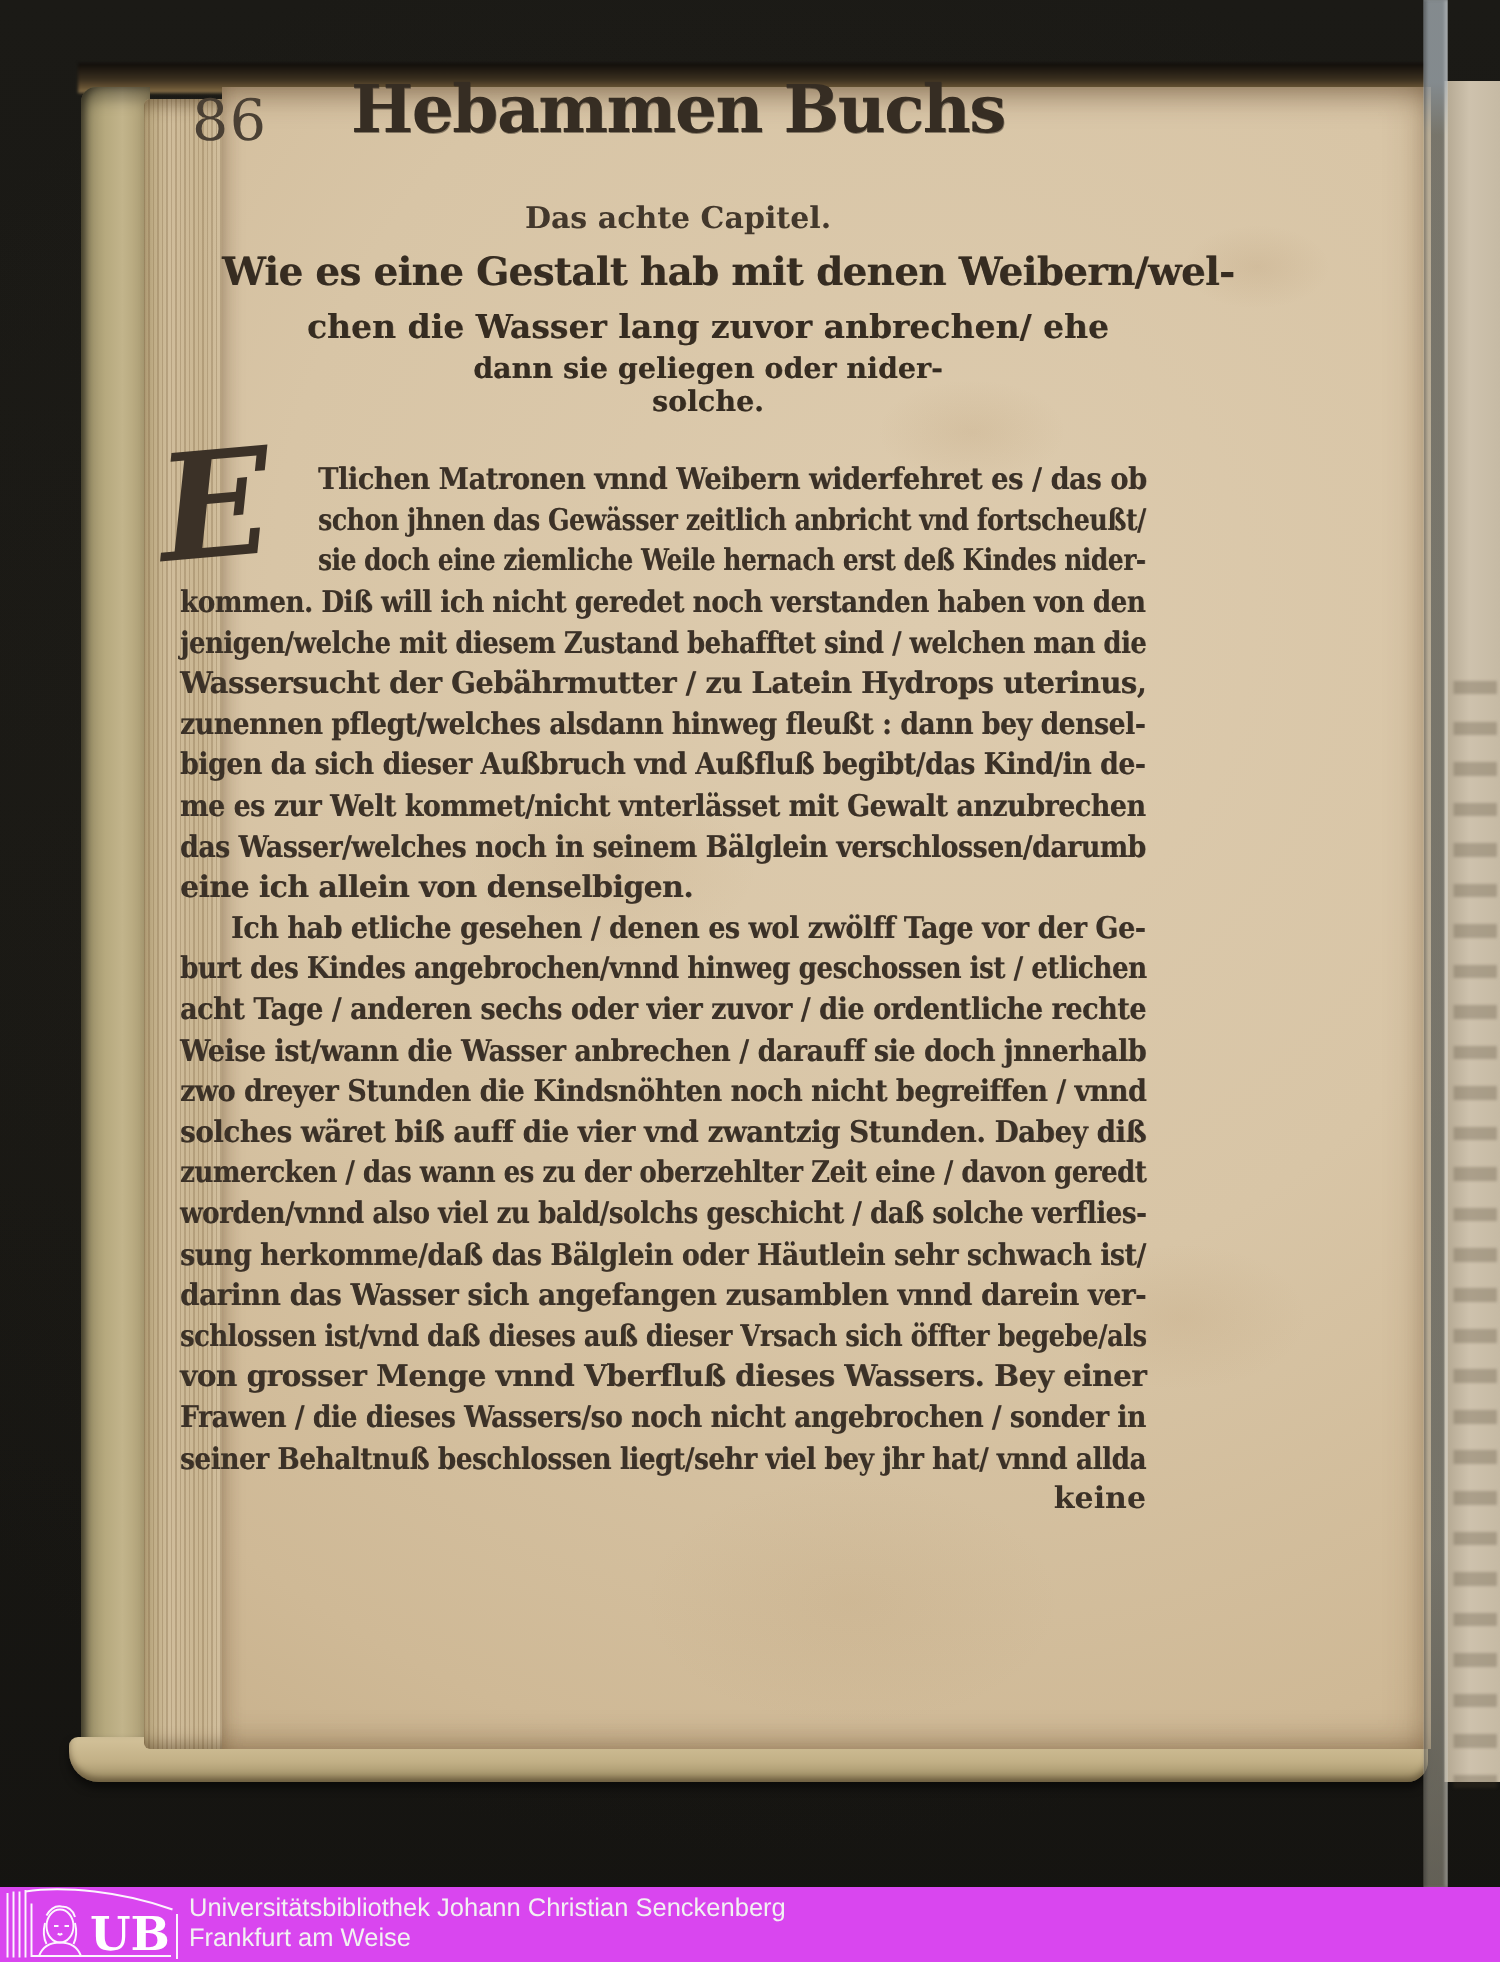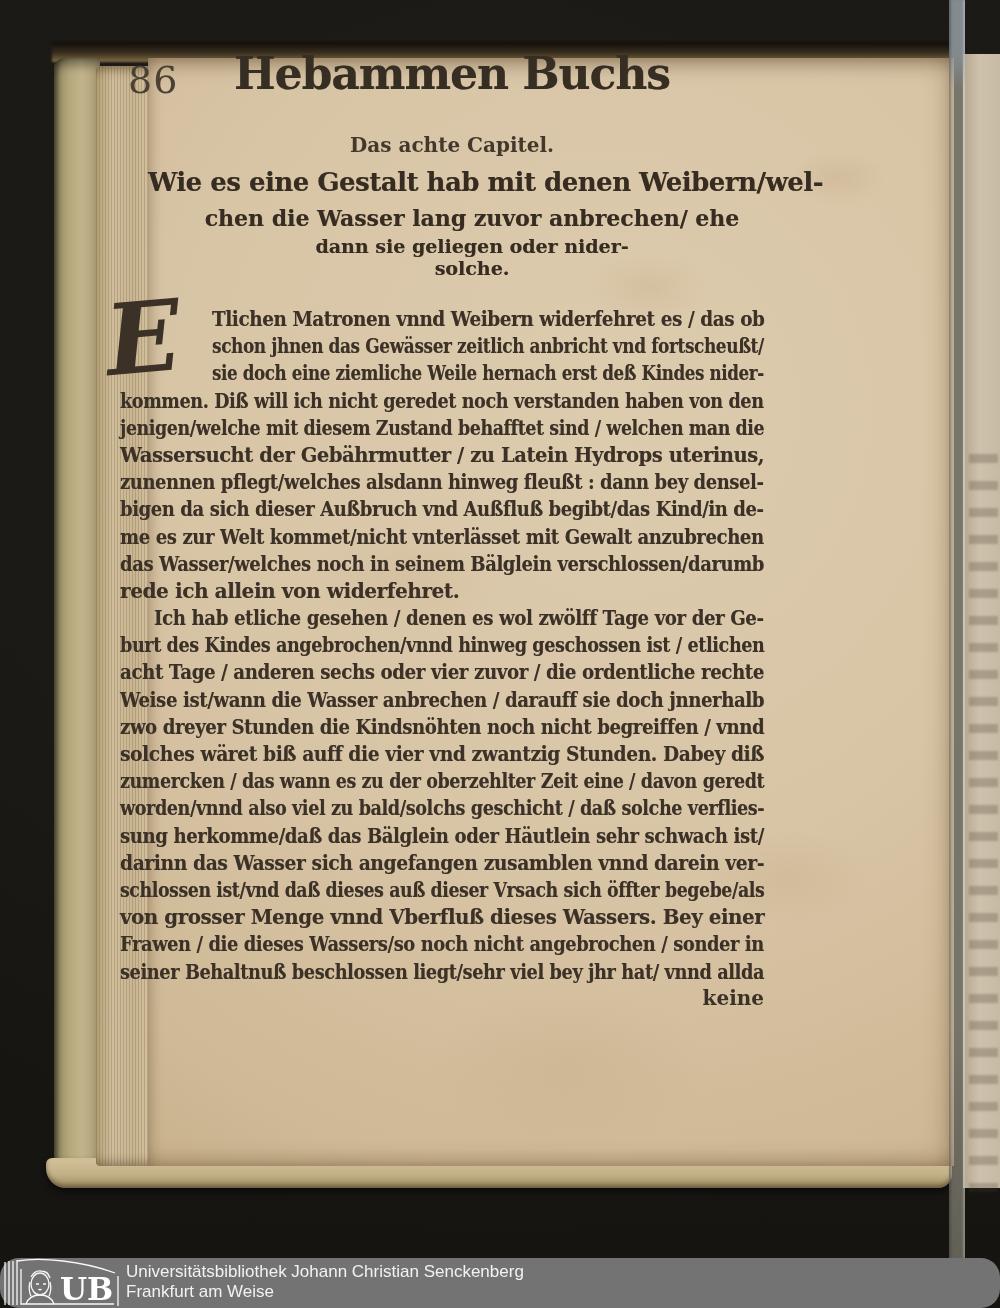--- a/index.html
+++ b/index.html
@@ -111,22 +111,21 @@
   .bline span{display:inline-block;transform-origin:0 60%;white-space:nowrap;}
   .ind3{padding-left:92px;}
   .ind1{padding-left:34px;}
   .catchword{
     position:absolute;left:120px;top:986px;width:644px;text-align:right;
     font-size:20px;font-weight:bold;color:#3b3127;
   }
   
   .banner{
     position:absolute;left:0;top:1258px;width:1000px;height:50px;z-index:10;
-    background:#737373;
-    border-radius:19px;
+    background:#d946ef;
   }
   .banner-logo{position:absolute;left:2px;top:0;width:120px;height:50px;}
   .banner-text{
     position:absolute;left:126px;top:4px;
     font-family:"Liberation Sans", sans-serif;color:#f2f2f2;
     font-size:17px;line-height:20px;
   }
 </style>
 </head>
 <body>
@@ -156,21 +155,21 @@
       <div class="bline ind3"><span style="transform: scaleX(0.915423);">Tlichen Matronen vnnd Weibern widerfehret es / das ob</span></div>
       <div class="bline ind3"><span style="transform: scaleX(0.841463);">schon jhnen das Gewässer zeitlich anbricht vnd fortscheußt/</span></div>
       <div class="bline ind3"><span style="transform: scaleX(0.831325);">sie doch eine ziemliche Weile hernach erst deß Kindes nider-</span></div>
       <div class="bline"><span style="transform: scaleX(0.87619);">kommen. Diß will ich nicht geredet noch verstanden haben von den</span></div>
       <div class="bline"><span style="transform: scaleX(0.865591);">jenigen/welche mit diesem Zustand behafftet sind / welchen man die</span></div>
       <div class="bline"><span style="transform: scaleX(0.971342);">Wassersucht der Gebährmutter / zu Latein Hydrops uterinus,</span></div>
       <div class="bline"><span style="transform: scaleX(0.893204);">zunennen pflegt/welches alsdann hinweg fleußt : dann bey densel-</span></div>
       <div class="bline"><span style="transform: scaleX(0.895688);">bigen da sich dieser Außbruch vnd Außfluß begibt/das Kind/in de-</span></div>
       <div class="bline"><span style="transform: scaleX(0.899441);">me es zur Welt kommet/nicht vnterlässet mit Gewalt anzubrechen</span></div>
       <div class="bline"><span style="transform: scaleX(0.895688);">das Wasser/welches noch in seinem Bälglein verschlossen/darumb</span></div>
-      <div class="bline no-stretch"><span style="transform: scaleX(1);">rede ich allein von widerfehret.</span></div>
+      <div class="bline no-stretch"><span style="transform: scaleX(1);">eine ich allein von denselbigen.</span></div>
     </div>
   <div>
       <div class="bline ind1"><span style="transform: scaleX(0.905045);">Ich hab etliche gesehen / denen es wol zwölff Tage vor der Ge-</span></div>
       <div class="bline"><span style="transform: scaleX(0.875);">burt des Kindes angebrochen/vnnd hinweg geschossen ist / etlichen</span></div>
       <div class="bline"><span style="transform: scaleX(0.907042);">acht Tage / anderen sechs oder vier zuvor / die ordentliche rechte</span></div>
       <div class="bline"><span style="transform: scaleX(0.903226);">Weise ist/wann die Wasser anbrechen / darauff sie doch jnnerhalb</span></div>
       <div class="bline"><span style="transform: scaleX(0.901961);">zwo dreyer Stunden die Kindsnöhten noch nicht begreiffen / vnnd</span></div>
       <div class="bline"><span style="transform: scaleX(0.929293);">solches wäret biß auff die vier vnd zwantzig Stunden. Dabey diß</span></div>
       <div class="bline"><span style="transform: scaleX(0.87027);">zumercken / das wann es zu der oberzehlter Zeit eine / davon geredt</span></div>
       <div class="bline"><span style="transform: scaleX(0.875);">worden/vnnd also viel zu bald/solchs geschicht / daß solche verflies-</span></div>

